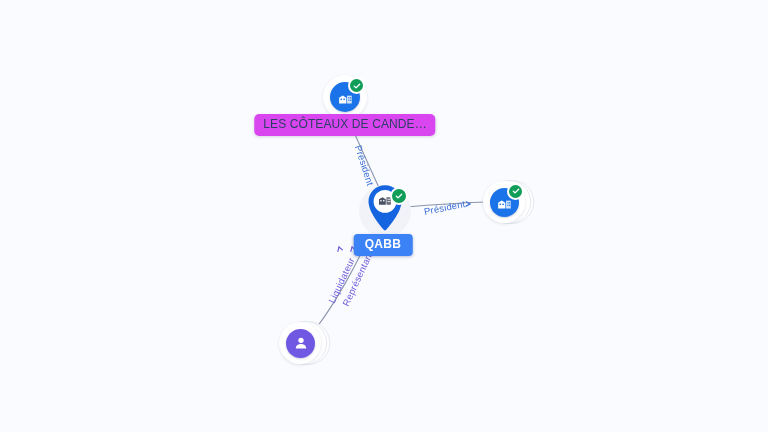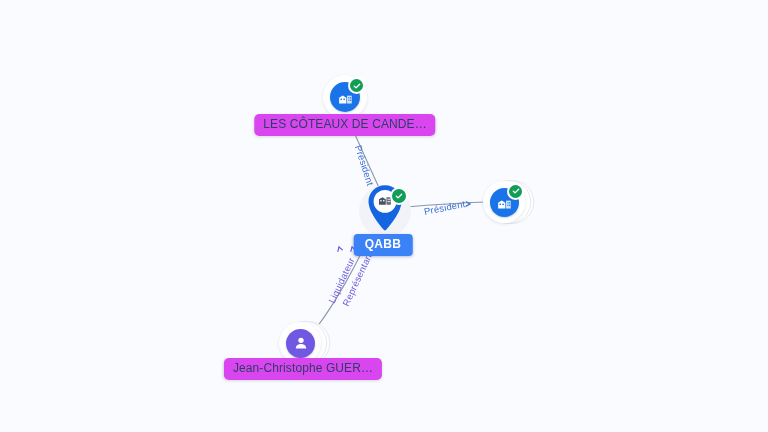--- a/index.html
+++ b/index.html
@@ -254,15 +254,14 @@
       <div class="stack" style="width:42px; height:42px; transform:translate(-45%,-50%);"></div>
       <div class="halo" style="width:42px; height:42px; transform:translate(-57%,-50%);"></div>
       <div class="circle-icon purple" style="width:29px; height:29px; margin-left:-5px;">
         <svg width="16" height="16" viewBox="0 0 24 24" fill="#ffffff">
           <circle cx="12" cy="8" r="4"></circle>
           <path d="M4.2 20.2c0-4.3 3.5-6.6 7.8-6.6s7.8 2.3 7.8 6.6H4.2z"></path>
         </svg>
       </div>
     </div>
   </div>
-  <div class="node-label" style="left:303px; top:358px;">Jean-Christophe GUER…</div>
 
 </div>
 
 </body></html>

